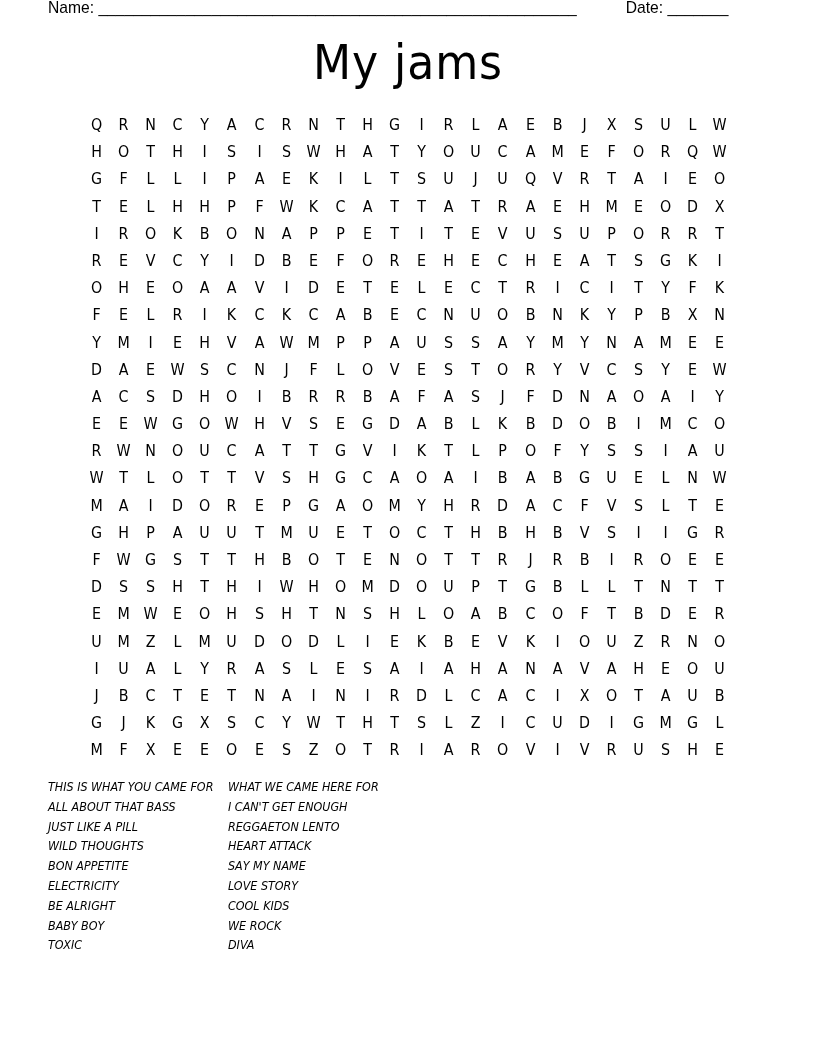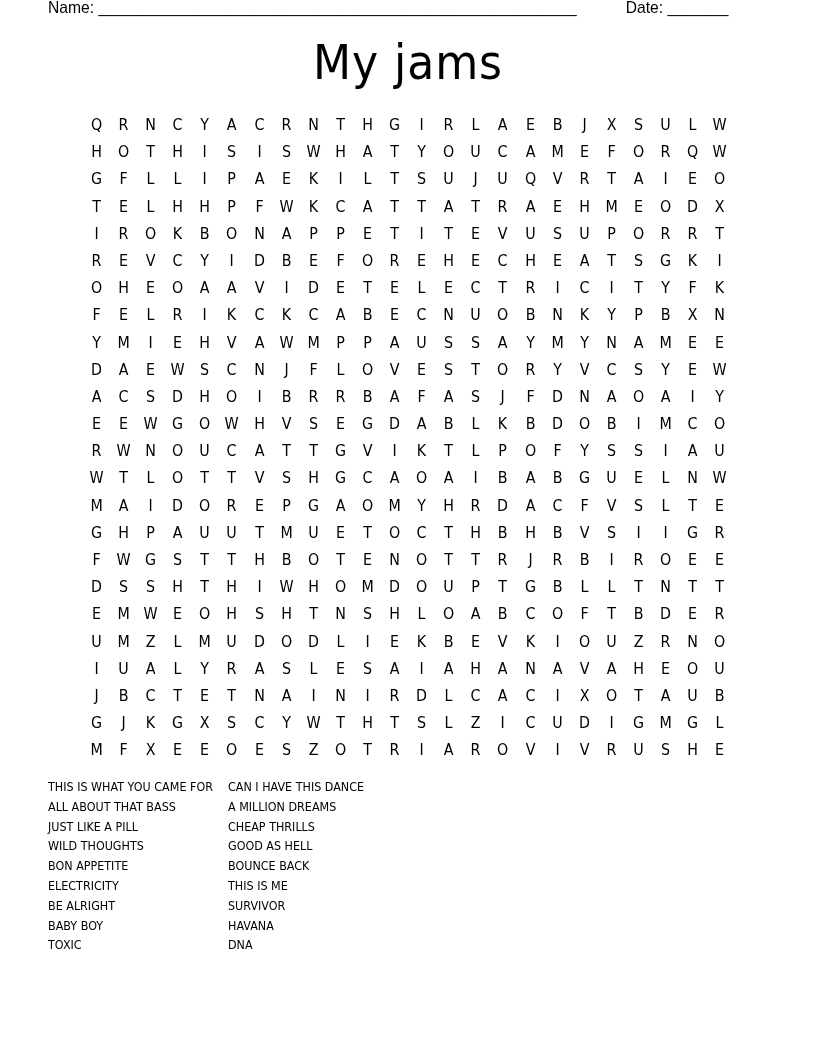--- a/index.html
+++ b/index.html
@@ -30,20 +30,21 @@
   }
   .cell {
     font-family: "DejaVu Sans", sans-serif; font-size: 15px;
     text-align: center; line-height: 27px;
     transform: scaleX(0.95);
   }
   .words {
     position: absolute; top: 778px; left: 48px;
     display: grid;
     grid-template-columns: 180px 180px 180px 180px;
+    font-style: italic;
   }
   .word-col { display: flex; flex-direction: column; }
   .word {
     font-family: "DejaVu Sans", sans-serif; font-size: 12px;
     height: 19.8px; line-height: 19.8px; white-space: nowrap;
     transform: scaleX(0.93); transform-origin: left center;
   }
 </style>
 </head>
 <body>
@@ -640,23 +641,23 @@
       <div class="word">ALL ABOUT THAT BASS</div>
       <div class="word">JUST LIKE A PILL</div>
       <div class="word">WILD THOUGHTS</div>
       <div class="word">BON APPETITE</div>
       <div class="word">ELECTRICITY</div>
       <div class="word">BE ALRIGHT</div>
       <div class="word">BABY BOY</div>
       <div class="word">TOXIC</div>
     </div>
     <div class="word-col">
-      <div class="word">CAN I HAVE THIS DANCE</div>
-      <div class="word">A MILLION DREAMS</div>
-      <div class="word">CHEAP THRILLS</div>
-      <div class="word">GOOD AS HELL</div>
-      <div class="word">BOUNCE BACK</div>
-      <div class="word">THIS IS ME</div>
-      <div class="word">SURVIVOR</div>
-      <div class="word">HAVANA</div>
-      <div class="word">DNA</div>
+      <div class="word">WHAT WE CAME HERE FOR</div>
+      <div class="word">I CAN'T GET ENOUGH</div>
+      <div class="word">REGGAETON LENTO</div>
+      <div class="word">HEART ATTACK</div>
+      <div class="word">SAY MY NAME</div>
+      <div class="word">LOVE STORY</div>
+      <div class="word">COOL KIDS</div>
+      <div class="word">WE ROCK</div>
+      <div class="word">DIVA</div>
     </div>
   </div>
 
 </body></html>

